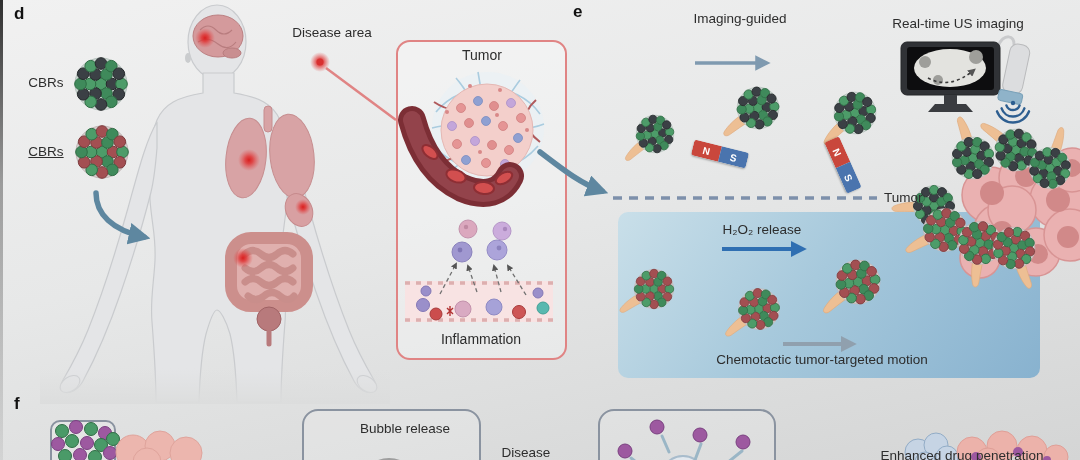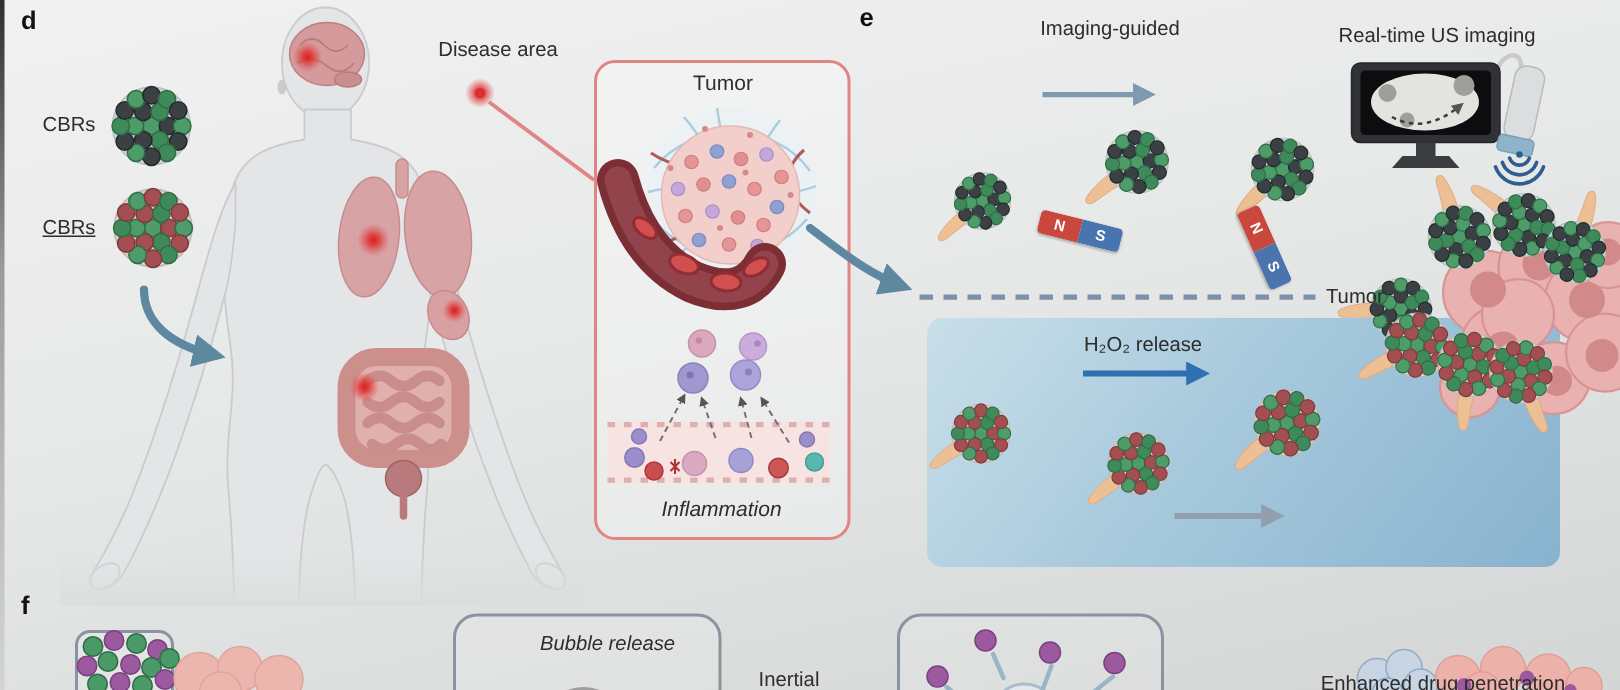--- a/index.html
+++ b/index.html
@@ -395,25 +395,26 @@
   </div>
 
   <div class="lbl panel-letter" style="left:14px;top:4px;">d</div>
   <div class="lbl panel-letter" style="left:573px;top:2px;">e</div>
   <div class="lbl panel-letter" style="left:14px;top:394px;">f</div>
 
   <div class="lbl center" style="left:46px;top:75px;">CBRs</div>
   <div class="lbl center" style="left:46px;top:144px;text-decoration:underline;">CBRs</div>
   <div class="lbl center" style="left:332px;top:25px;">Disease area</div>
   <div class="lbl center" style="left:482px;top:47px;font-size:14px;">Tumor</div>
-  <div class="lbl center" style="left:481px;top:331px;font-size:14px;font-style:italic;">Inflammation</div>
+  <div class="lbl center" style="left:481px;top:331px;font-size:14px;">Inflammation</div>
 
   <div class="lbl center" style="left:740px;top:11px;">
     <div>Imaging-guided</div>
   </div>
   <div class="lbl center" style="left:958px;top:16px;">Real-time US imaging</div>
   <div class="lbl" style="left:884px;top:190px;">Tumor</div>
   <div class="lbl center" style="left:762px;top:222px;">H₂O₂ release</div>
-
-  <div class="lbl center" style="left:405px;top:421px;font-style:italic;">Bubble release</div>
-  <div class="lbl center" style="left:526px;top:445px;">Inertial</div>
+  <div class="lbl center" style="left:822px;top:352px;">Chemotactic tumor-targeted motion</div>
+
+  <div class="lbl center" style="left:405px;top:421px;">Bubble release</div>
+  <div class="lbl center" style="left:526px;top:445px;">Disease</div>
   <div class="lbl center" style="left:962px;top:404px;margin-top:44px;">Enhanced drug penetration</div>
 </div>
 
 </body></html>

